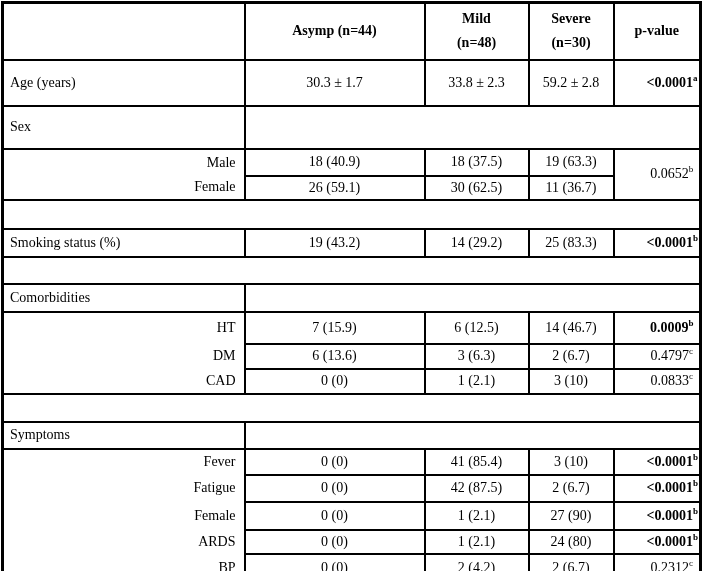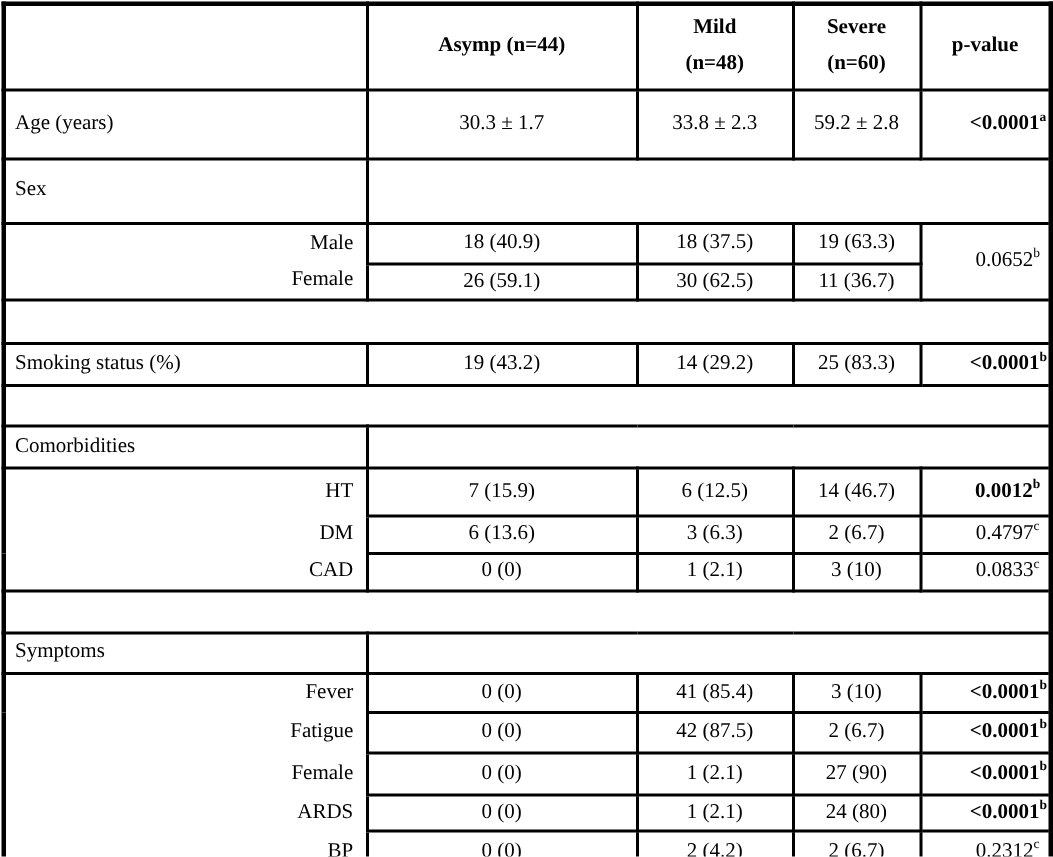--- a/index.html
+++ b/index.html
@@ -33,21 +33,21 @@
   <tbody>
       <tr style="height:57px">
     <th></th>
     <th>Asymp (n=44)</th>
     <th class="hdr2">
       <span>Mild</span>
       <span>(n=48)</span>
     </th>
     <th class="hdr2">
       <span>Severe</span>
-      <span>(n=60)</span>
+      <span>(n=30)</span>
     </th>
     <th>p-value</th>
   </tr>
 
   <tr style="height:46px">
     <td class="label">Age (years)</td>
     <td class="val">30.3 ± 1.7</td>
     <td class="val">33.8 ± 2.3</td>
     <td class="val">59.2 ± 2.8</td>
     <td class="p bold"><span>&lt;0.0001</span><sup>a</sup></td>
@@ -89,21 +89,21 @@
 
   <tr style="height:28px">
     <td class="label">Comorbidities</td>
     <td colspan="4"></td>
   </tr>
   <tr style="height:32px">
     <td class="sub nb">HT</td>
     <td class="val">7 (15.9)</td>
     <td class="val">6 (12.5)</td>
     <td class="val">14 (46.7)</td>
-    <td class="p bold"><span>0.0012</span><sup>b</sup></td>
+    <td class="p bold"><span>0.0009</span><sup>b</sup></td>
   </tr>
   <tr style="height:25px">
     <td class="sub nt nb">DM</td>
     <td class="val">6 (13.6)</td>
     <td class="val">3 (6.3)</td>
     <td class="val">2 (6.7)</td>
     <td class="p"><span>0.4797</span><sup>c</sup></td>
   </tr>
   <tr style="height:25px">
     <td class="sub nt">CAD</td>

